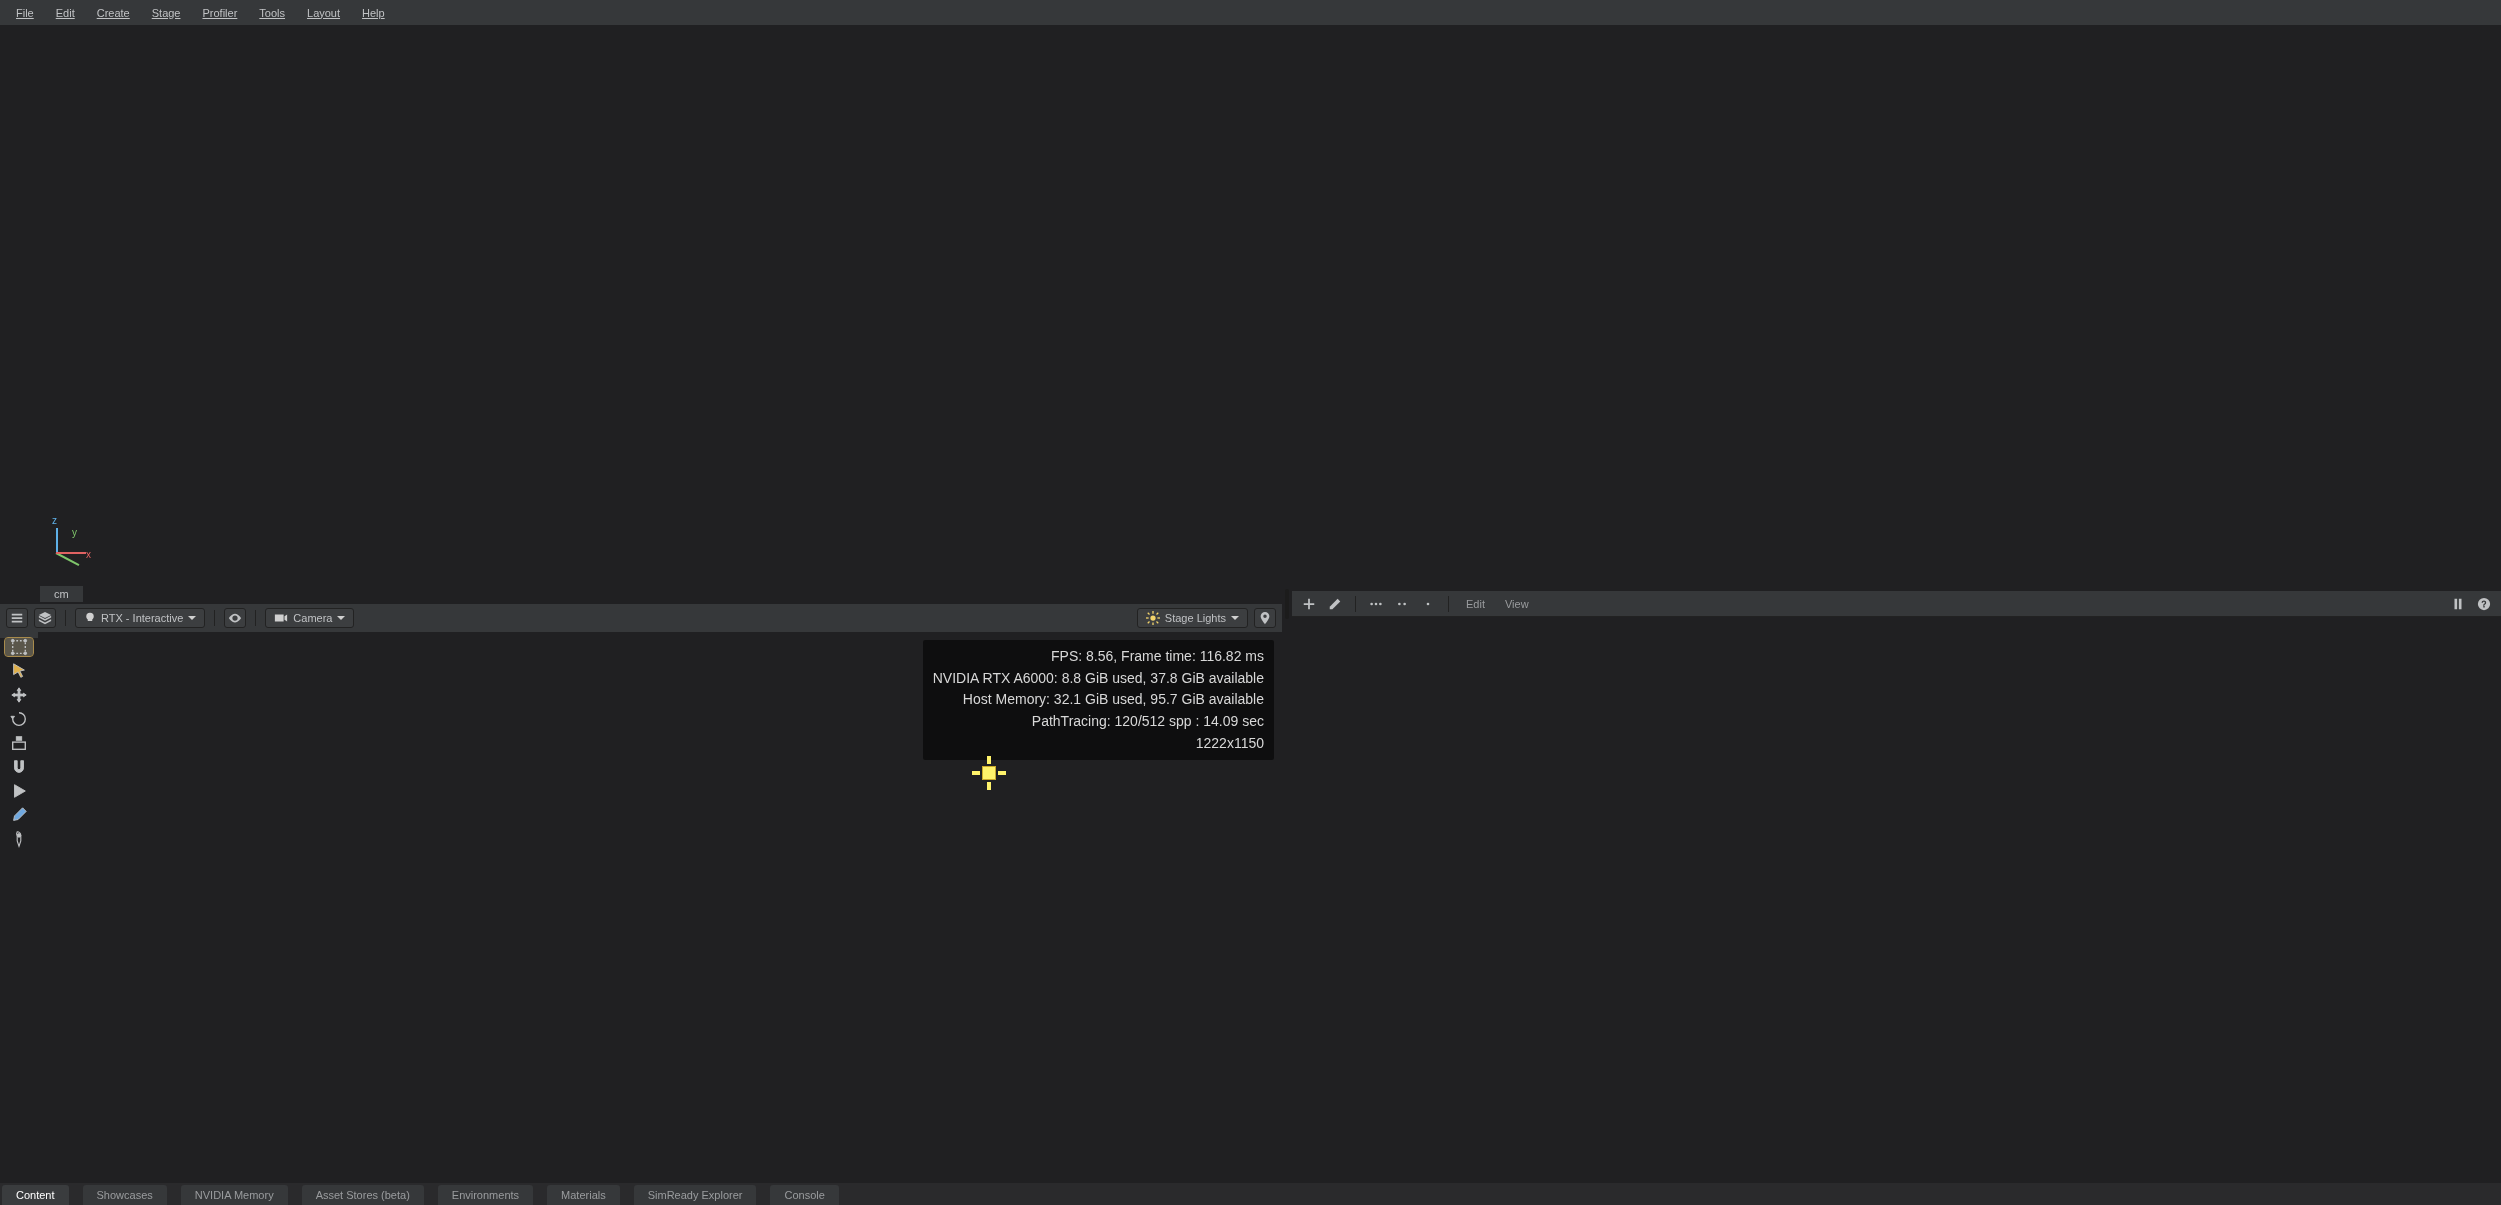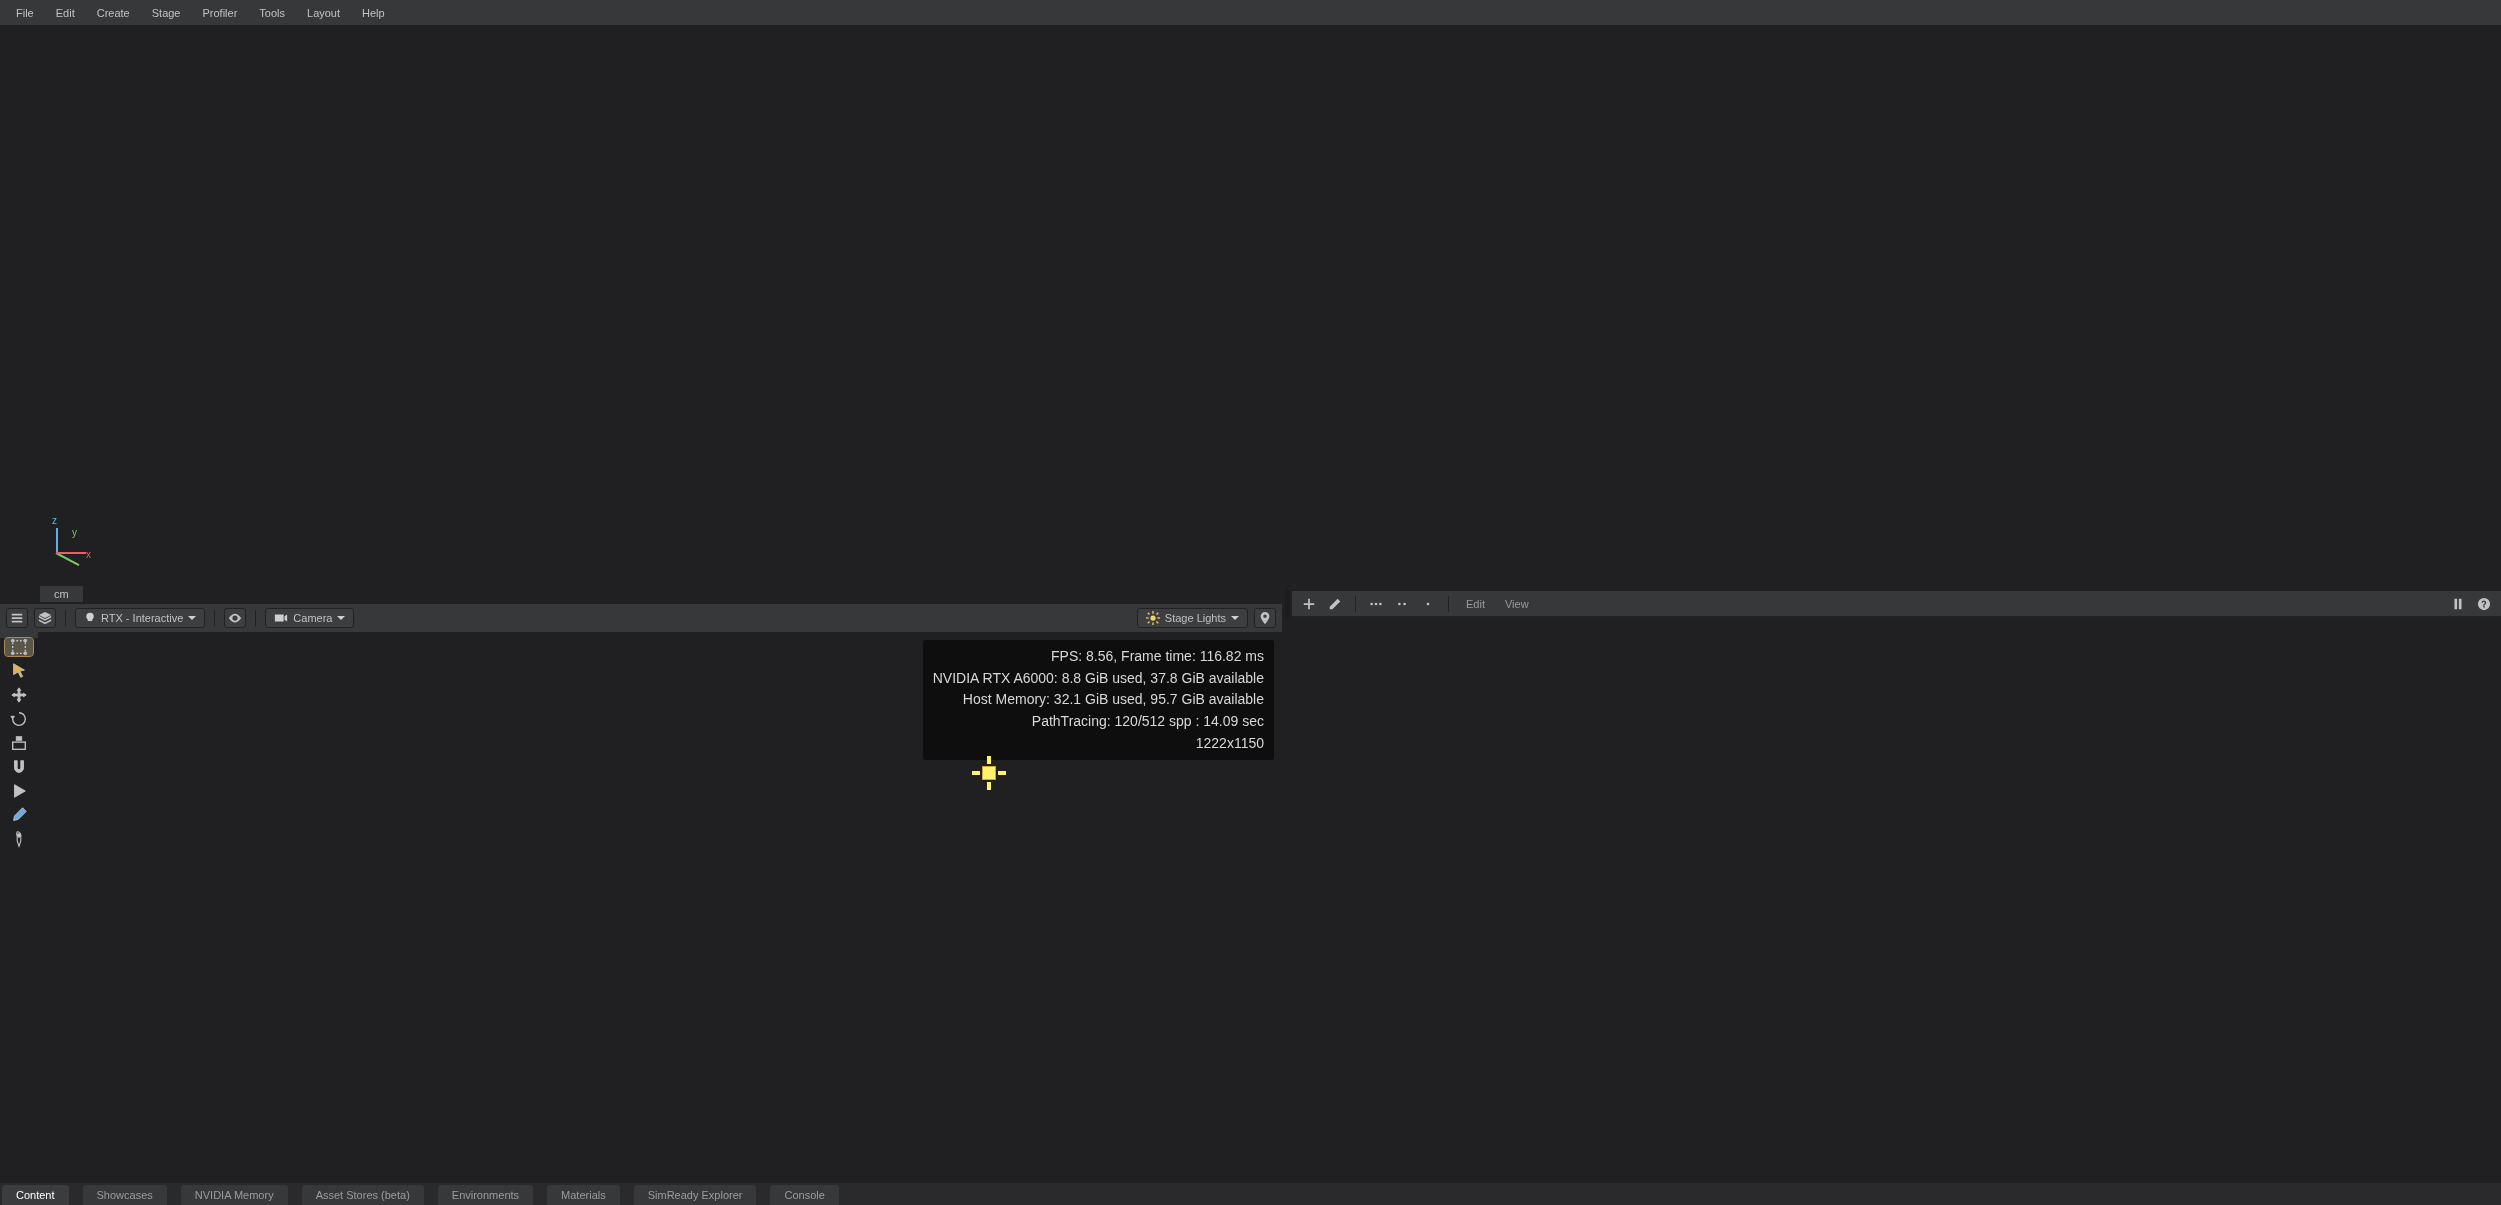--- a/index.html
+++ b/index.html
@@ -11,21 +11,21 @@
     --txt:#c0c2c4;
     --txt-dim:#9a9c9e;
     --accent:#5a91c7;
     --orange:#e08a3c;
     --sel:#4a4e55;
   }
   *{box-sizing:border-box;font-family:"Segoe UI",Arial,sans-serif;}
   body{margin:0;background:#202022;color:var(--txt);font-size:11px;overflow:hidden;width:2501px;height:1205px;}
   
   .menubar{height:25px;background:var(--bg1);display:flex;align-items:center;padding:0 6px;gap:2px;}
-  .menubar span{padding:3px 10px;color:var(--txt);cursor:default;}
+  .menubar span{padding:3px 10px;color:var(--txt);cursor:default;text-decoration:underline;}
   
   .main{display:flex;height:calc(1205px - 25px - 22px);align-items:center;}
   .viewport-pane{width:1282px;position:relative;background:#000;}
   .vp-toolbar{position:absolute;top:0;left:0;right:0;height:28px;background:var(--bg1);display:flex;align-items:center;padding:0 6px;gap:6px;z-index:5;}
   .vp-toolbar .sep{width:1px;height:16px;background:#222;margin:0 3px;}
   .vp-btn{height:20px;padding:0 8px;background:var(--bg2);border:1px solid #222;border-radius:3px;display:flex;align-items:center;gap:5px;color:var(--txt);font-size:11px;}
   .vp-btn svg,.icon svg{display:block;}
   .vp-toolbar .spacer{flex:1;}
   .icon-btn{width:22px;height:20px;display:flex;align-items:center;justify-content:center;background:var(--bg2);border:1px solid #222;border-radius:3px;}
   .icon-btn svg{width:14px;height:14px;fill:var(--txt);}

